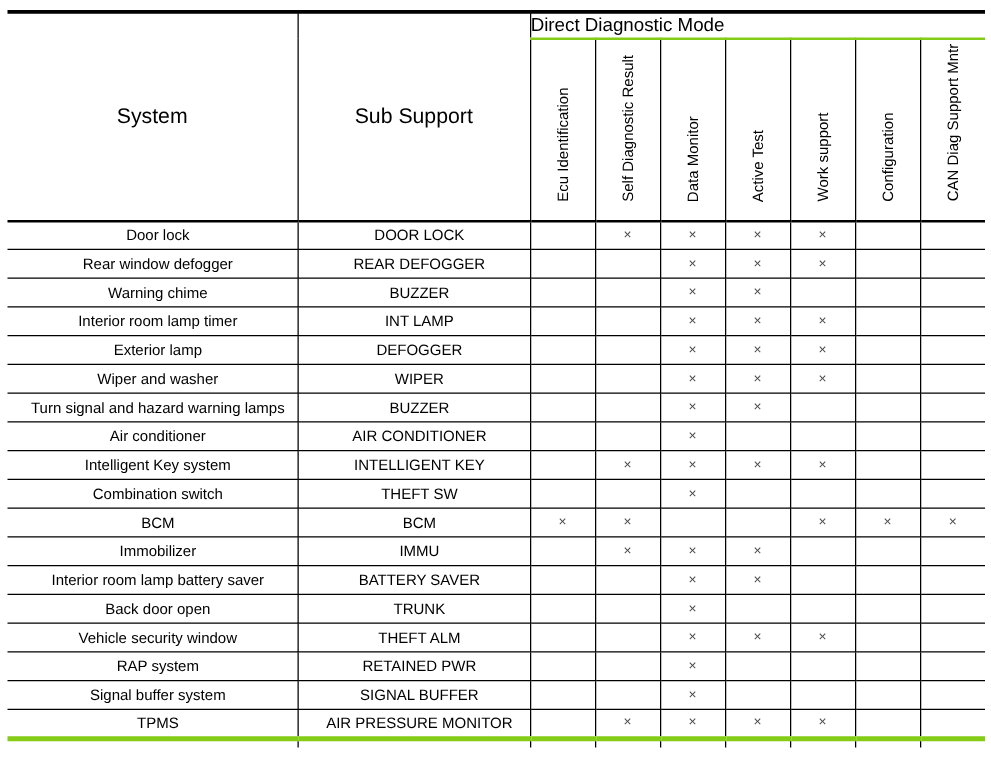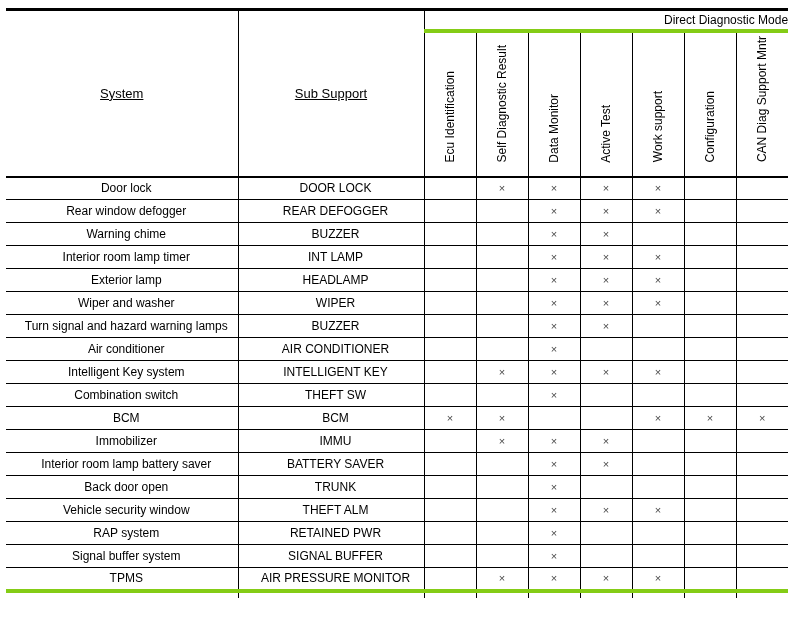--- a/index.html
+++ b/index.html
@@ -23,30 +23,29 @@
     font-weight: normal;
     padding: 0;
     box-sizing: border-box;
     overflow: hidden;
     white-space: nowrap;
   }
   
   th.h-sys, th.h-sub {
     border-right: 1px solid #000000;
     border-bottom: 2px solid #000000;
-    font-size: 13px;
+    font-size: 17px;
     text-align: center;
     vertical-align: middle;
-    text-decoration: underline;
   }
   th.h-group {
     height: 21px;
-    border-bottom: 4px solid #84cc16;
-    font-size: 12px;
-    text-align: right;
+    border-bottom: 2px solid #84cc16;
+    font-size: 15px;
+    text-align: left;
     vertical-align: middle;
   }
   th.h-mode {
     height: 146px;
     border-right: 1px solid #000000;
     border-bottom: 2px solid #000000;
     vertical-align: bottom;
     text-align: center;
     padding-bottom: 9px;
   }
@@ -151,21 +150,21 @@
           <td class="c-mark"></td>
           <td class="c-mark"></td>
           <td class="c-mark">×</td>
           <td class="c-mark">×</td>
           <td class="c-mark">×</td>
           <td class="c-mark"></td>
           <td class="c-mark c-last"></td>
         </tr>
         <tr>
           <td class="c-sys">Exterior lamp</td>
-          <td class="c-sub">HEADLAMP</td>
+          <td class="c-sub">DEFOGGER</td>
           <td class="c-mark"></td>
           <td class="c-mark"></td>
           <td class="c-mark">×</td>
           <td class="c-mark">×</td>
           <td class="c-mark">×</td>
           <td class="c-mark"></td>
           <td class="c-mark c-last"></td>
         </tr>
         <tr>
           <td class="c-sys">Wiper and washer</td>

